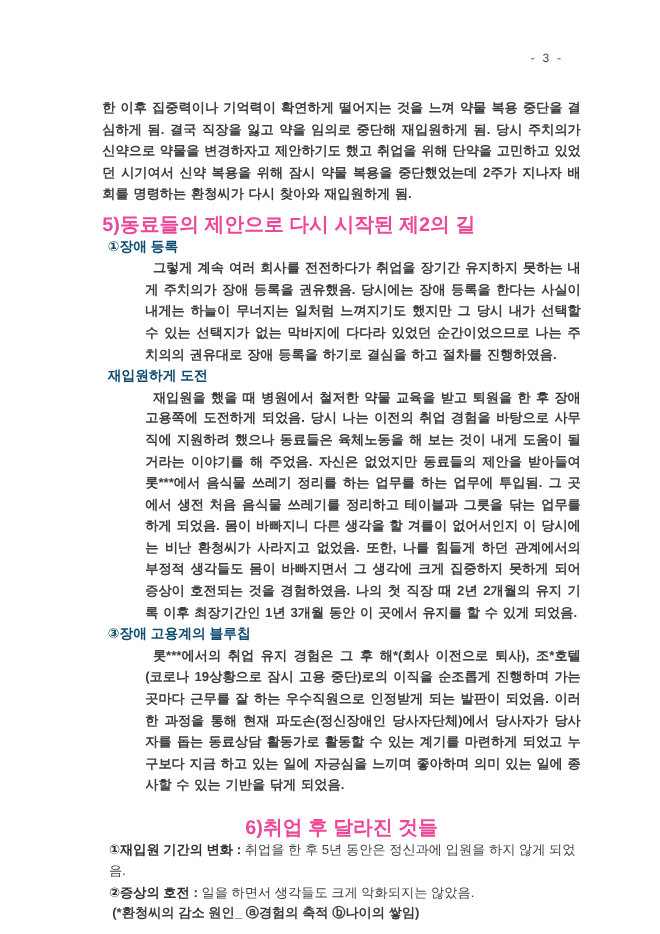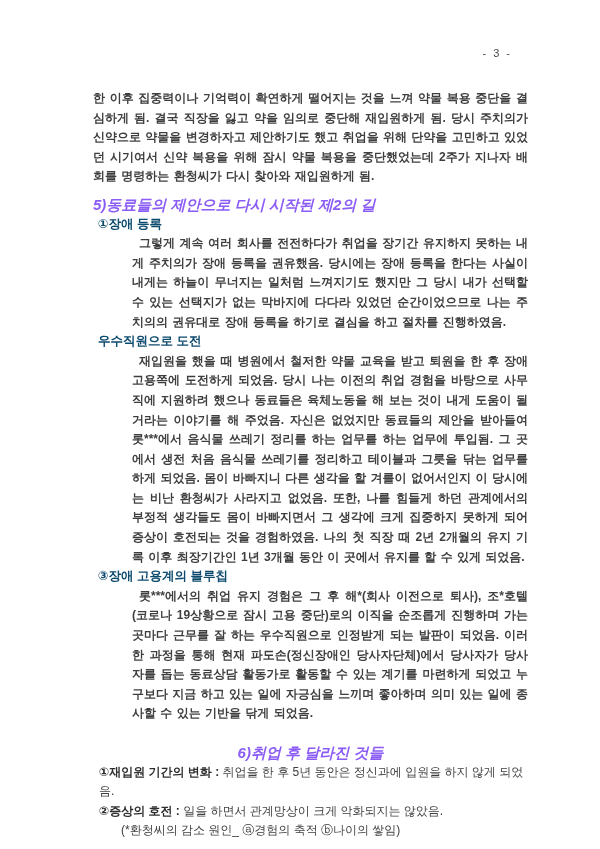--- a/index.html
+++ b/index.html
@@ -27,65 +27,64 @@
     line-height:19.6px;
     text-align:justify;
     color:#3e3e3e;
     word-spacing:1px;
     font-weight:bold;
   }
   p.intro { margin-top:29px; }
   p.body-para { text-indent:7px;margin-left:39px; }
   h2.sec {
     margin:8px 0 0 0;
-    font-size:15px;
+    font-size:18px;
     line-height:19.6px;
     font-weight:bold;
-    color:#8b5cf6;
-    font-style:italic;
+    color:#ec4899;
   }
   h2.sec-gap { margin-top:19px;text-align:center; }
   h3.sub {
     margin:0 0 0 5px;
     font-size:12.5px;
     line-height:19.6px;
     font-weight:bold;
     color:#0c4a6e;
   }
   p.item {
     margin:0 0 0 6px;
     font-size:12px;
     line-height:19.6px;
     color:#3e3e3e;
   }
   p.item .lbl { font-weight:bold; color:#2e2e2e; }
-  p.note { margin-left:28px; }
+  p.note { margin-left:9px;font-weight:bold; }
 </style>
 </head>
 <body>
 
 <div class="page">
 
   <div class="page-number">- 3 -</div>
 
   <p class="body-text intro">한 이후 집중력이나 기억력이 확연하게 떨어지는 것을 느껴 약물 복용 중단을 결심하게 됨. 결국 직장을 잃고 약을 임의로 중단해 재입원하게 됨. 당시 주치의가 신약으로 약물을 변경하자고 제안하기도 했고 취업을 위해 단약을 고민하고 있었던 시기여서 신약 복용을 위해 잠시 약물 복용을 중단했었는데 2주가 지나자 배회를 명령하는 환청씨가 다시 찾아와 재입원하게 됨.</p>
 
   <h2 class="sec">5)동료들의 제안으로 다시 시작된 제2의 길</h2>
 
   <h3 class="sub">①장애 등록</h3>
   <p class="body-text body-para">그렇게 계속 여러 회사를 전전하다가 취업을 장기간 유지하지 못하는 내게 주치의가 장애 등록을 권유했음. 당시에는 장애 등록을 한다는 사실이 내게는 하늘이 무너지는 일처럼 느껴지기도 했지만 그 당시 내가 선택할 수 있는 선택지가 없는 막바지에 다다라 있었던 순간이었으므로 나는 주치의의 권유대로 장애 등록을 하기로 결심을 하고 절차를 진행하였음.</p>
 
-  <h3 class="sub">우수직원으로 도전</h3>
+  <h3 class="sub">재입원하게 도전</h3>
   <p class="body-text body-para">재입원을 했을 때 병원에서 철저한 약물 교육을 받고 퇴원을 한 후 장애고용쪽에 도전하게 되었음. 당시 나는 이전의 취업 경험을 바탕으로 사무직에 지원하려 했으나 동료들은 육체노동을 해 보는 것이 내게 도움이 될 거라는 이야기를 해 주었음. 자신은 없었지만 동료들의 제안을 받아들여 롯***에서 음식물 쓰레기 정리를 하는 업무를 하는 업무에 투입됨. 그 곳에서 생전 처음 음식물 쓰레기를 정리하고 테이블과 그릇을 닦는 업무를 하게 되었음. 몸이 바빠지니 다른 생각을 할 겨를이 없어서인지 이 당시에는 비난 환청씨가 사라지고 없었음. 또한, 나를 힘들게 하던 관계에서의 부정적 생각들도 몸이 바빠지면서 그 생각에 크게 집중하지 못하게 되어 증상이 호전되는 것을 경험하였음. 나의 첫 직장 때 2년 2개월의 유지 기록 이후 최장기간인 1년 3개월 동안 이 곳에서 유지를 할 수 있게 되었음.</p>
 
   <h3 class="sub">③장애 고용계의 블루칩</h3>
   <p class="body-text body-para">롯***에서의 취업 유지 경험은 그 후 해*(회사 이전으로 퇴사), 조*호텔(코로나 19상황으로 잠시 고용 중단)로의 이직을 순조롭게 진행하며 가는 곳마다 근무를 잘 하는 우수직원으로 인정받게 되는 발판이 되었음. 이러한 과정을 통해 현재 파도손(정신장애인 당사자단체)에서 당사자가 당사자를 돕는 동료상담 활동가로 활동할 수 있는 계기를 마련하게 되었고 누구보다 지금 하고 있는 일에 자긍심을 느끼며 좋아하며 의미 있는 일에 종사할 수 있는 기반을 닦게 되었음.</p>
 
   <h2 class="sec sec-gap">6)취업 후 달라진 것들</h2>
 
   <p class="item"><span class="lbl">①재입원 기간의 변화 : </span><span>취업을 한 후 5년 동안은 정신과에 입원을 하지 않게 되었음.</span></p>
 
-  <p class="item"><span class="lbl">②증상의 호전 : </span><span>일을 하면서 관계망상이 크게 악화되지는 않았음.</span></p>
+  <p class="item"><span class="lbl">②증상의 호전 : </span><span>일을 하면서 생각들도 크게 악화되지는 않았음.</span></p>
 
   <p class="item note">(*환청씨의 감소 원인_ ⓐ경험의 축적 ⓑ나이의 쌓임)</p>
 
 
 </div>
 
 </body></html>

